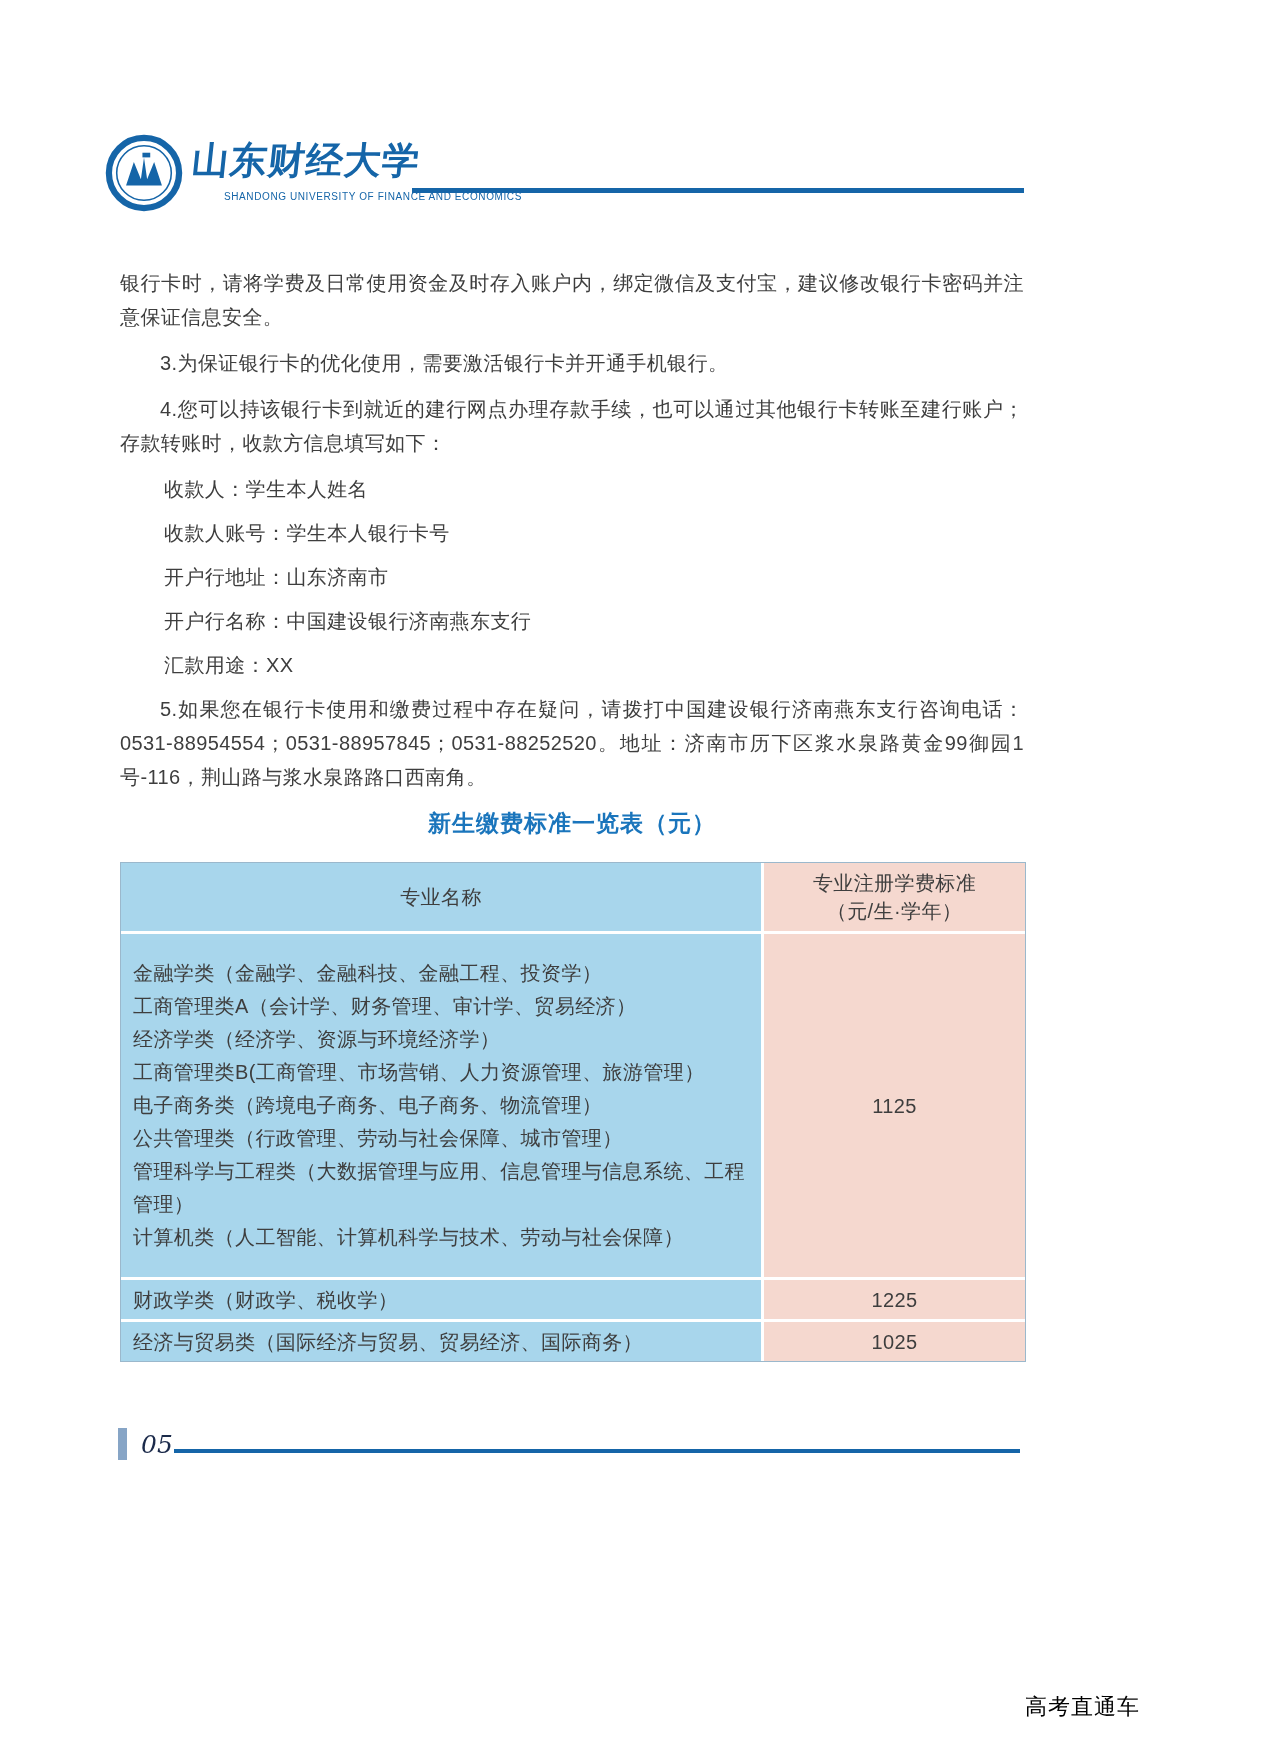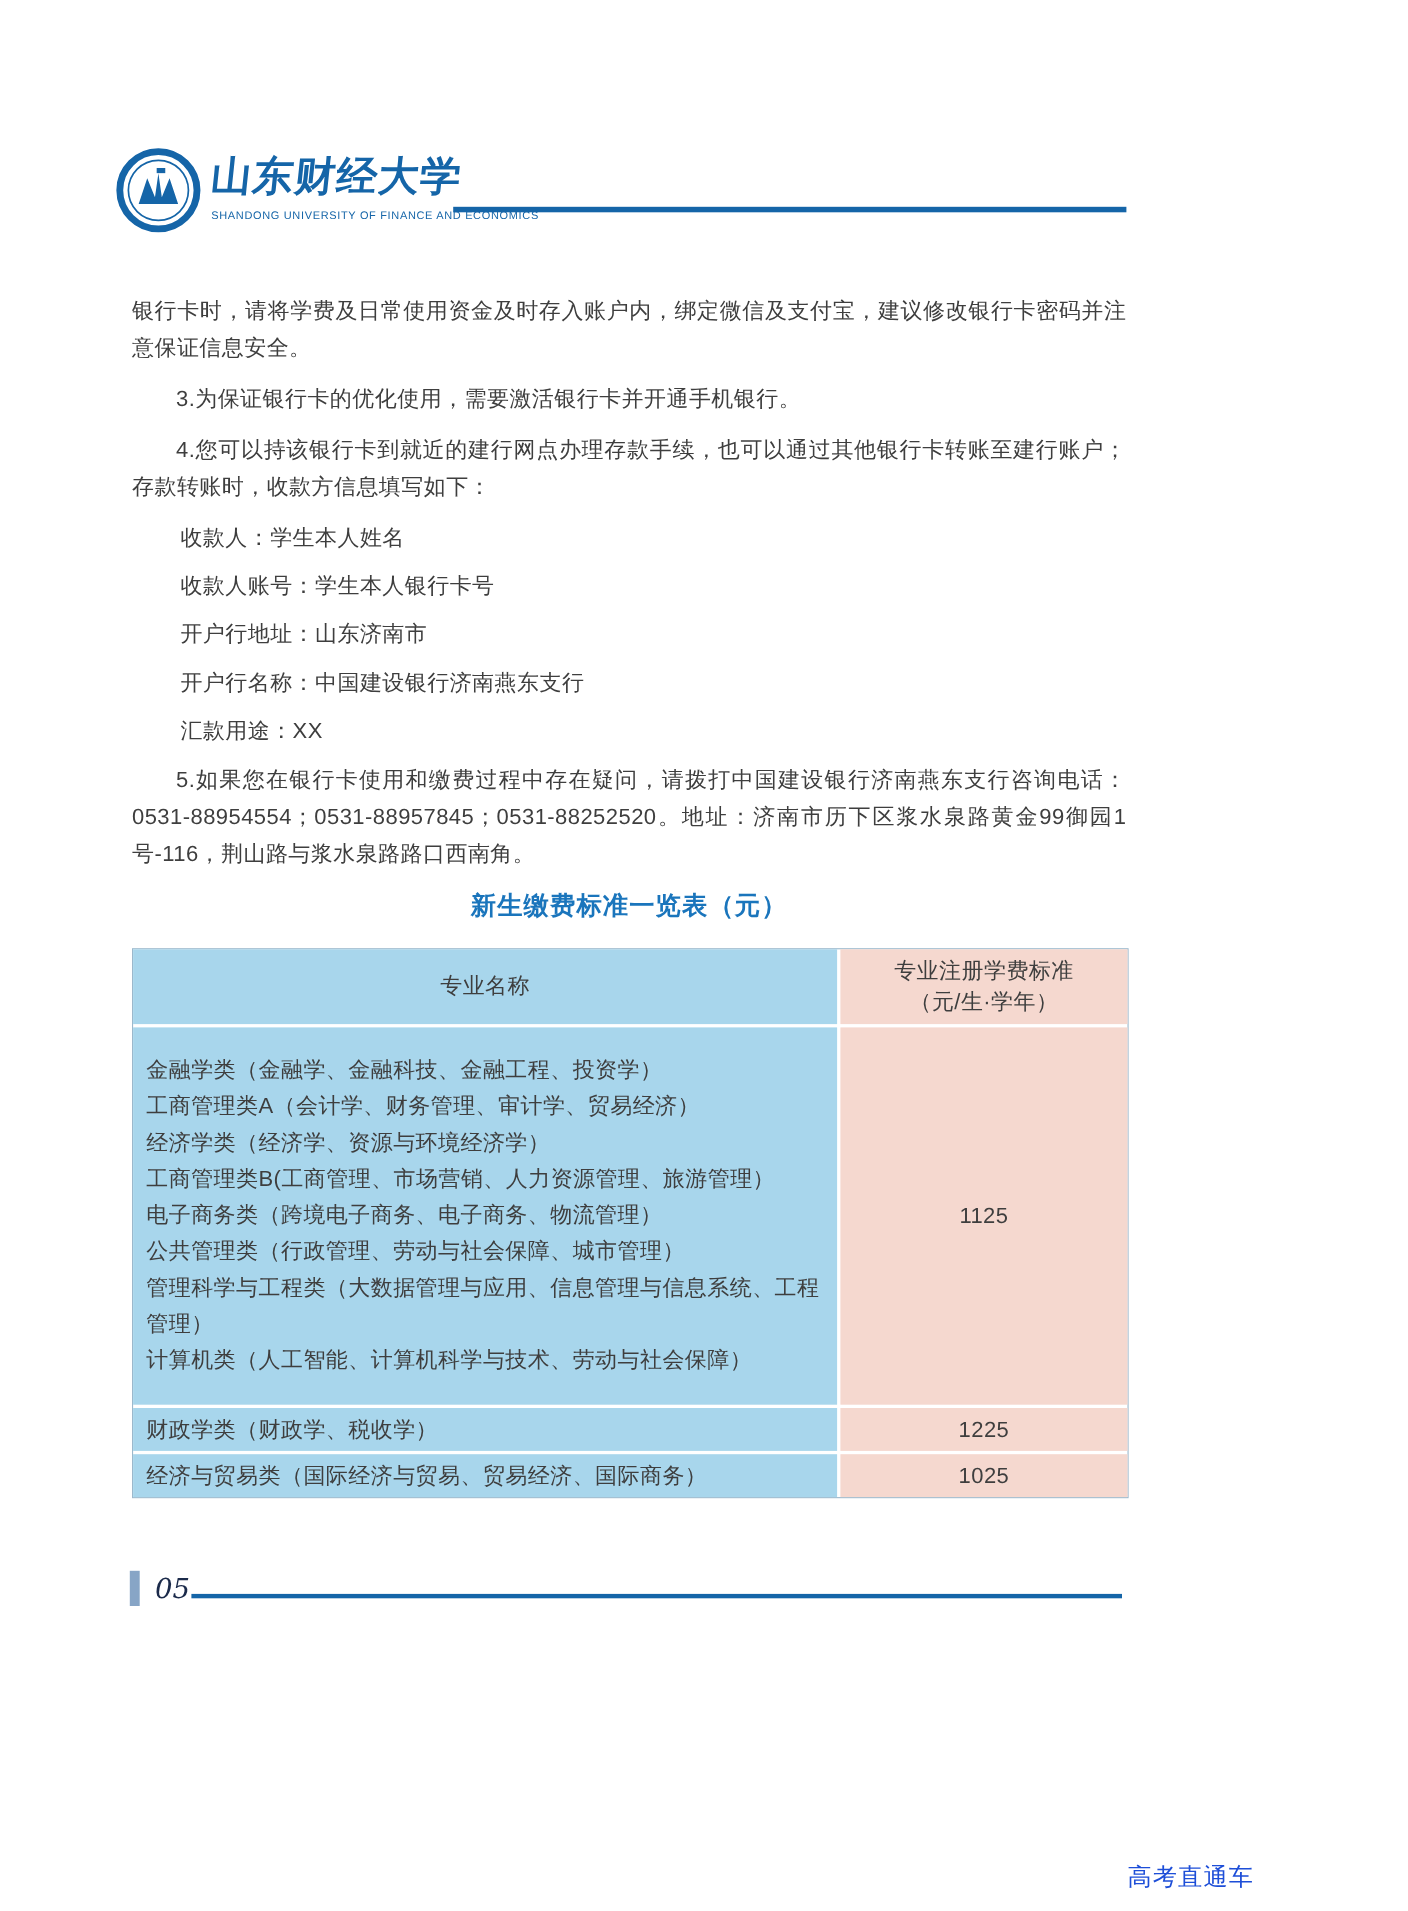--- a/index.html
+++ b/index.html
@@ -33,20 +33,21 @@
     letter-spacing: 1px;
     font-family: "DejaVu Serif", "Liberation Serif", serif;
     white-space: nowrap;
   }
   .uni-en {
     margin-top: 5px;
     font-size: 10px;
     letter-spacing: 0.6px;
     color: var(--accent-blue, #1565a8);
     white-space: nowrap;
+    margin-left: 32px;
   }
   .header-rule {
     position: absolute;
     left: 307px; top: 54px;
     width: 612px; height: 5px;
     background: var(--accent-blue, #1565a8);
   }
 
   
   .content {
@@ -133,21 +134,21 @@
   .footer-rule {
     position: absolute;
     left: 174px; top: 1449px;
     width: 846px; height: 4px;
     background: var(--accent-blue, #1565a8);
   }
   .watermark {
     position: absolute;
     right: 140px; top: 1692px;
     font-size: 22px;
-    color: #1d4ed8;
+    color: #000000;
     letter-spacing: 1px;
   }
 </style>
 </head>
 <body>
 
 <div class="page">
 
   <div class="header">
     <div class="logo-row">

